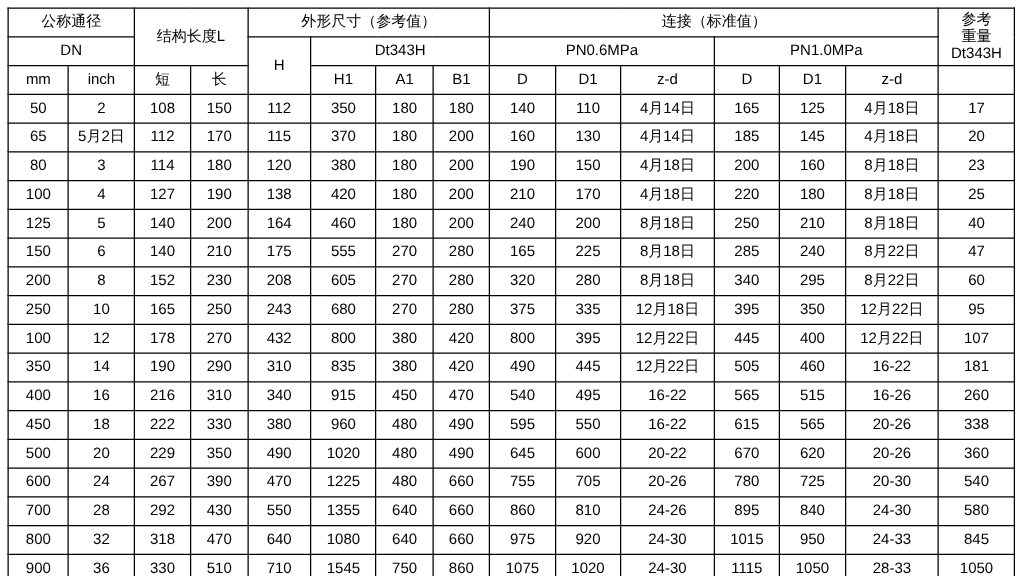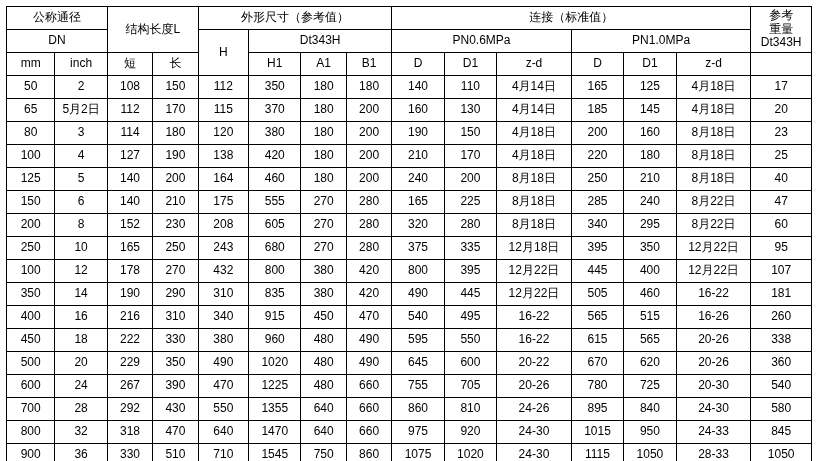--- a/index.html
+++ b/index.html
@@ -374,21 +374,21 @@
           <td>840</td>
           <td>24-30</td>
           <td>580</td>
         </tr>
         <tr class="datarow">
           <td>800</td>
           <td>32</td>
           <td>318</td>
           <td>470</td>
           <td>640</td>
-          <td>1470</td>
+          <td>1080</td>
           <td>640</td>
           <td>660</td>
           <td>975</td>
           <td>920</td>
           <td>24-30</td>
           <td>1015</td>
           <td>950</td>
           <td>24-33</td>
           <td>845</td>
         </tr>

